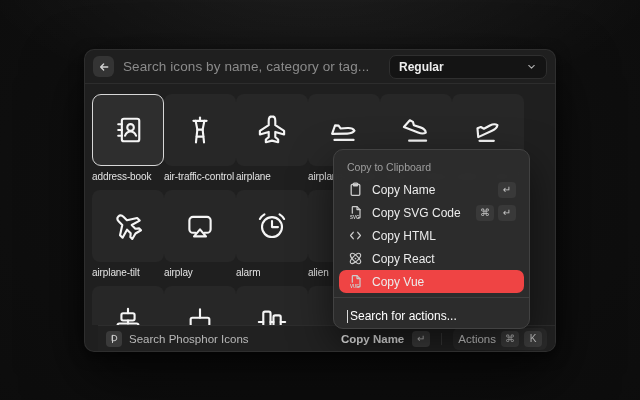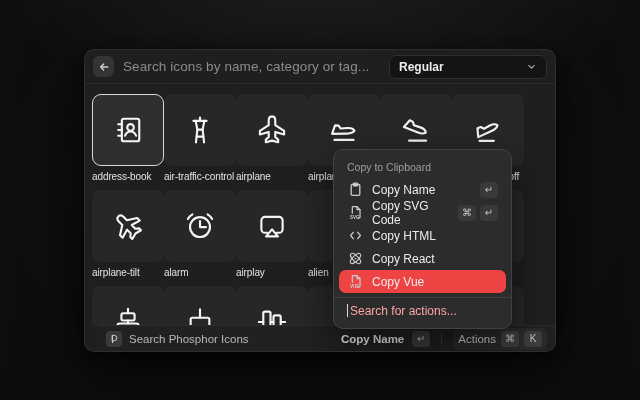--- a/index.html
+++ b/index.html
@@ -26,33 +26,33 @@
   .dropdown .val{font-size:12px;font-weight:600;color:#ededed;}
   .hdr-div{height:1px;background:#2d2d2d;}
   
   .grid-area{position:absolute;top:34px;left:0;right:0;bottom:26px;overflow:hidden;padding:10px 0 0 7px;box-sizing:border-box;z-index:1;}
   .grid{display:grid;grid-template-columns:repeat(6,72px);grid-auto-rows:96px;}
   .tile{width:72px;height:72px;box-sizing:border-box;background:#272727;border-radius:8px;display:flex;align-items:center;justify-content:center;}
   .tile.selected{background:#2e2e2e;border:1.5px solid #d7d7d7;border-radius:9px;}
   .cell .label{margin-top:5px;font-size:10px;color:#e3e3e3;letter-spacing:-0.1px;white-space:nowrap;}
   .tile svg{display:block;}
   
-  .menu{position:absolute;left:248px;top:99px;width:179px;box-sizing:border-box;z-index:10;
+  .menu{position:absolute;left:248px;top:99px;width:197px;box-sizing:border-box;z-index:10;
     background:rgba(44,44,44,0.97);border:1px solid #424242;border-radius:10px;
     box-shadow:0 16px 40px rgba(0,0,0,0.55);padding:5px;backdrop-filter:blur(8px);}
   .menu-hdr{font-size:10.5px;color:#9e9e9e;padding:6px 8px 5px 8px;}
   .mi{height:23px;display:flex;align-items:center;gap:9px;padding:0 8px;border-radius:7px;}
   .mi.active{background:#ef4444;}
   .mi .mi-label{font-size:12px;color:#ececec;}
   .mi .sc{margin-left:auto;display:flex;gap:4px;}
   .kbd{min-width:18px;height:16px;padding:0 3px;box-sizing:border-box;background:#3e3e3e;border-radius:4px;
     color:#c6c6c6;font-size:10px;display:flex;align-items:center;justify-content:center;}
   .kbd.dim{background:#393939;}
   .menu-sep{height:1px;background:#3f3f3f;margin:4px -5px 0 -5px;}
-  .menu-search{height:25px;display:flex;align-items:center;padding:0 8px;font-size:12px;color:#fca5a5;}
+  .menu-search{height:25px;display:flex;align-items:flex-end;padding:0 8px;font-size:12px;color:#ffffff;}
   .caret{display:inline-block;width:1px;height:13px;background:#d9d9d9;margin-right:2px;animation:blink 1.1s steps(1) infinite;}
   @keyframes blink{50%{opacity:0;}}
   .mi-ic{width:16px;height:16px;display:flex;align-items:center;justify-content:center;flex:0 0 auto;}
   
   .footer{position:absolute;left:13px;right:0;bottom:0;height:26px;box-sizing:border-box;z-index:5;
     background:#212121;border-top:1px solid #2d2d2d;display:flex;align-items:center;padding:0 8px;gap:7px;}
   .app-badge{width:16px;height:16px;border-radius:4px;background:#3a3a3a;display:flex;align-items:center;justify-content:center;}
   .f-title{font-size:11.5px;color:#b8b8b8;}
   .f-spacer{flex:1;}
   .f-primary{font-size:11.5px;font-weight:700;color:#f1f1f1;margin-right:1px;}
@@ -178,40 +178,40 @@
           </svg>
             </span>
         </div>
         <div class="label">airplane-tilt</div>
       </div>
 
       <div class="cell">
         <div class="tile">
           <span>
               <svg width="34" height="34" viewBox="0 0 32 32" fill="none" stroke="#f5f5f5" stroke-width="2" stroke-linecap="round" stroke-linejoin="round">
+            <path d="M11.8 22.4H9.4c-1.9 0-3.4-1.5-3.4-3.4v-8.2c0-1.9 1.5-3.4 3.4-3.4h13.2c1.9 0 3.4 1.5 3.4 3.4V19c0 1.9-1.5 3.4-3.4 3.4h-2.4"></path>
+            <path d="M16 19.2l5.6 6.6H10.4z"></path>
+          </svg>
+            </span>
+        </div>
+        <div class="label">airplay</div>
+      </div>
+
+      <div class="cell">
+        <div class="tile">
+          <span>
+              <svg width="34" height="34" viewBox="0 0 32 32" fill="none" stroke="#f5f5f5" stroke-width="2" stroke-linecap="round" stroke-linejoin="round">
             <circle cx="16" cy="17" r="9.4"></circle>
             <path d="M16 11.3V17h5.6"></path>
             <path d="M8.9 5.1A12.6 12.6 0 0 0 4.6 9.4"></path>
             <path d="M23.1 5.1a12.6 12.6 0 0 1 4.3 4.3"></path>
           </svg>
             </span>
         </div>
         <div class="label">alarm</div>
-      </div>
-
-      <div class="cell">
-        <div class="tile">
-          <span>
-              <svg width="34" height="34" viewBox="0 0 32 32" fill="none" stroke="#f5f5f5" stroke-width="2" stroke-linecap="round" stroke-linejoin="round">
-            <path d="M11.8 22.4H9.4c-1.9 0-3.4-1.5-3.4-3.4v-8.2c0-1.9 1.5-3.4 3.4-3.4h13.2c1.9 0 3.4 1.5 3.4 3.4V19c0 1.9-1.5 3.4-3.4 3.4h-2.4"></path>
-            <path d="M16 19.2l5.6 6.6H10.4z"></path>
-          </svg>
-            </span>
-        </div>
-        <div class="label">airplay</div>
       </div>
 
       <div class="cell">
         <div class="tile"></div>
         <div class="label">alien</div>
       </div>
 
       <div class="cell">
         <div class="tile"></div>
         <div class="label"></div>

